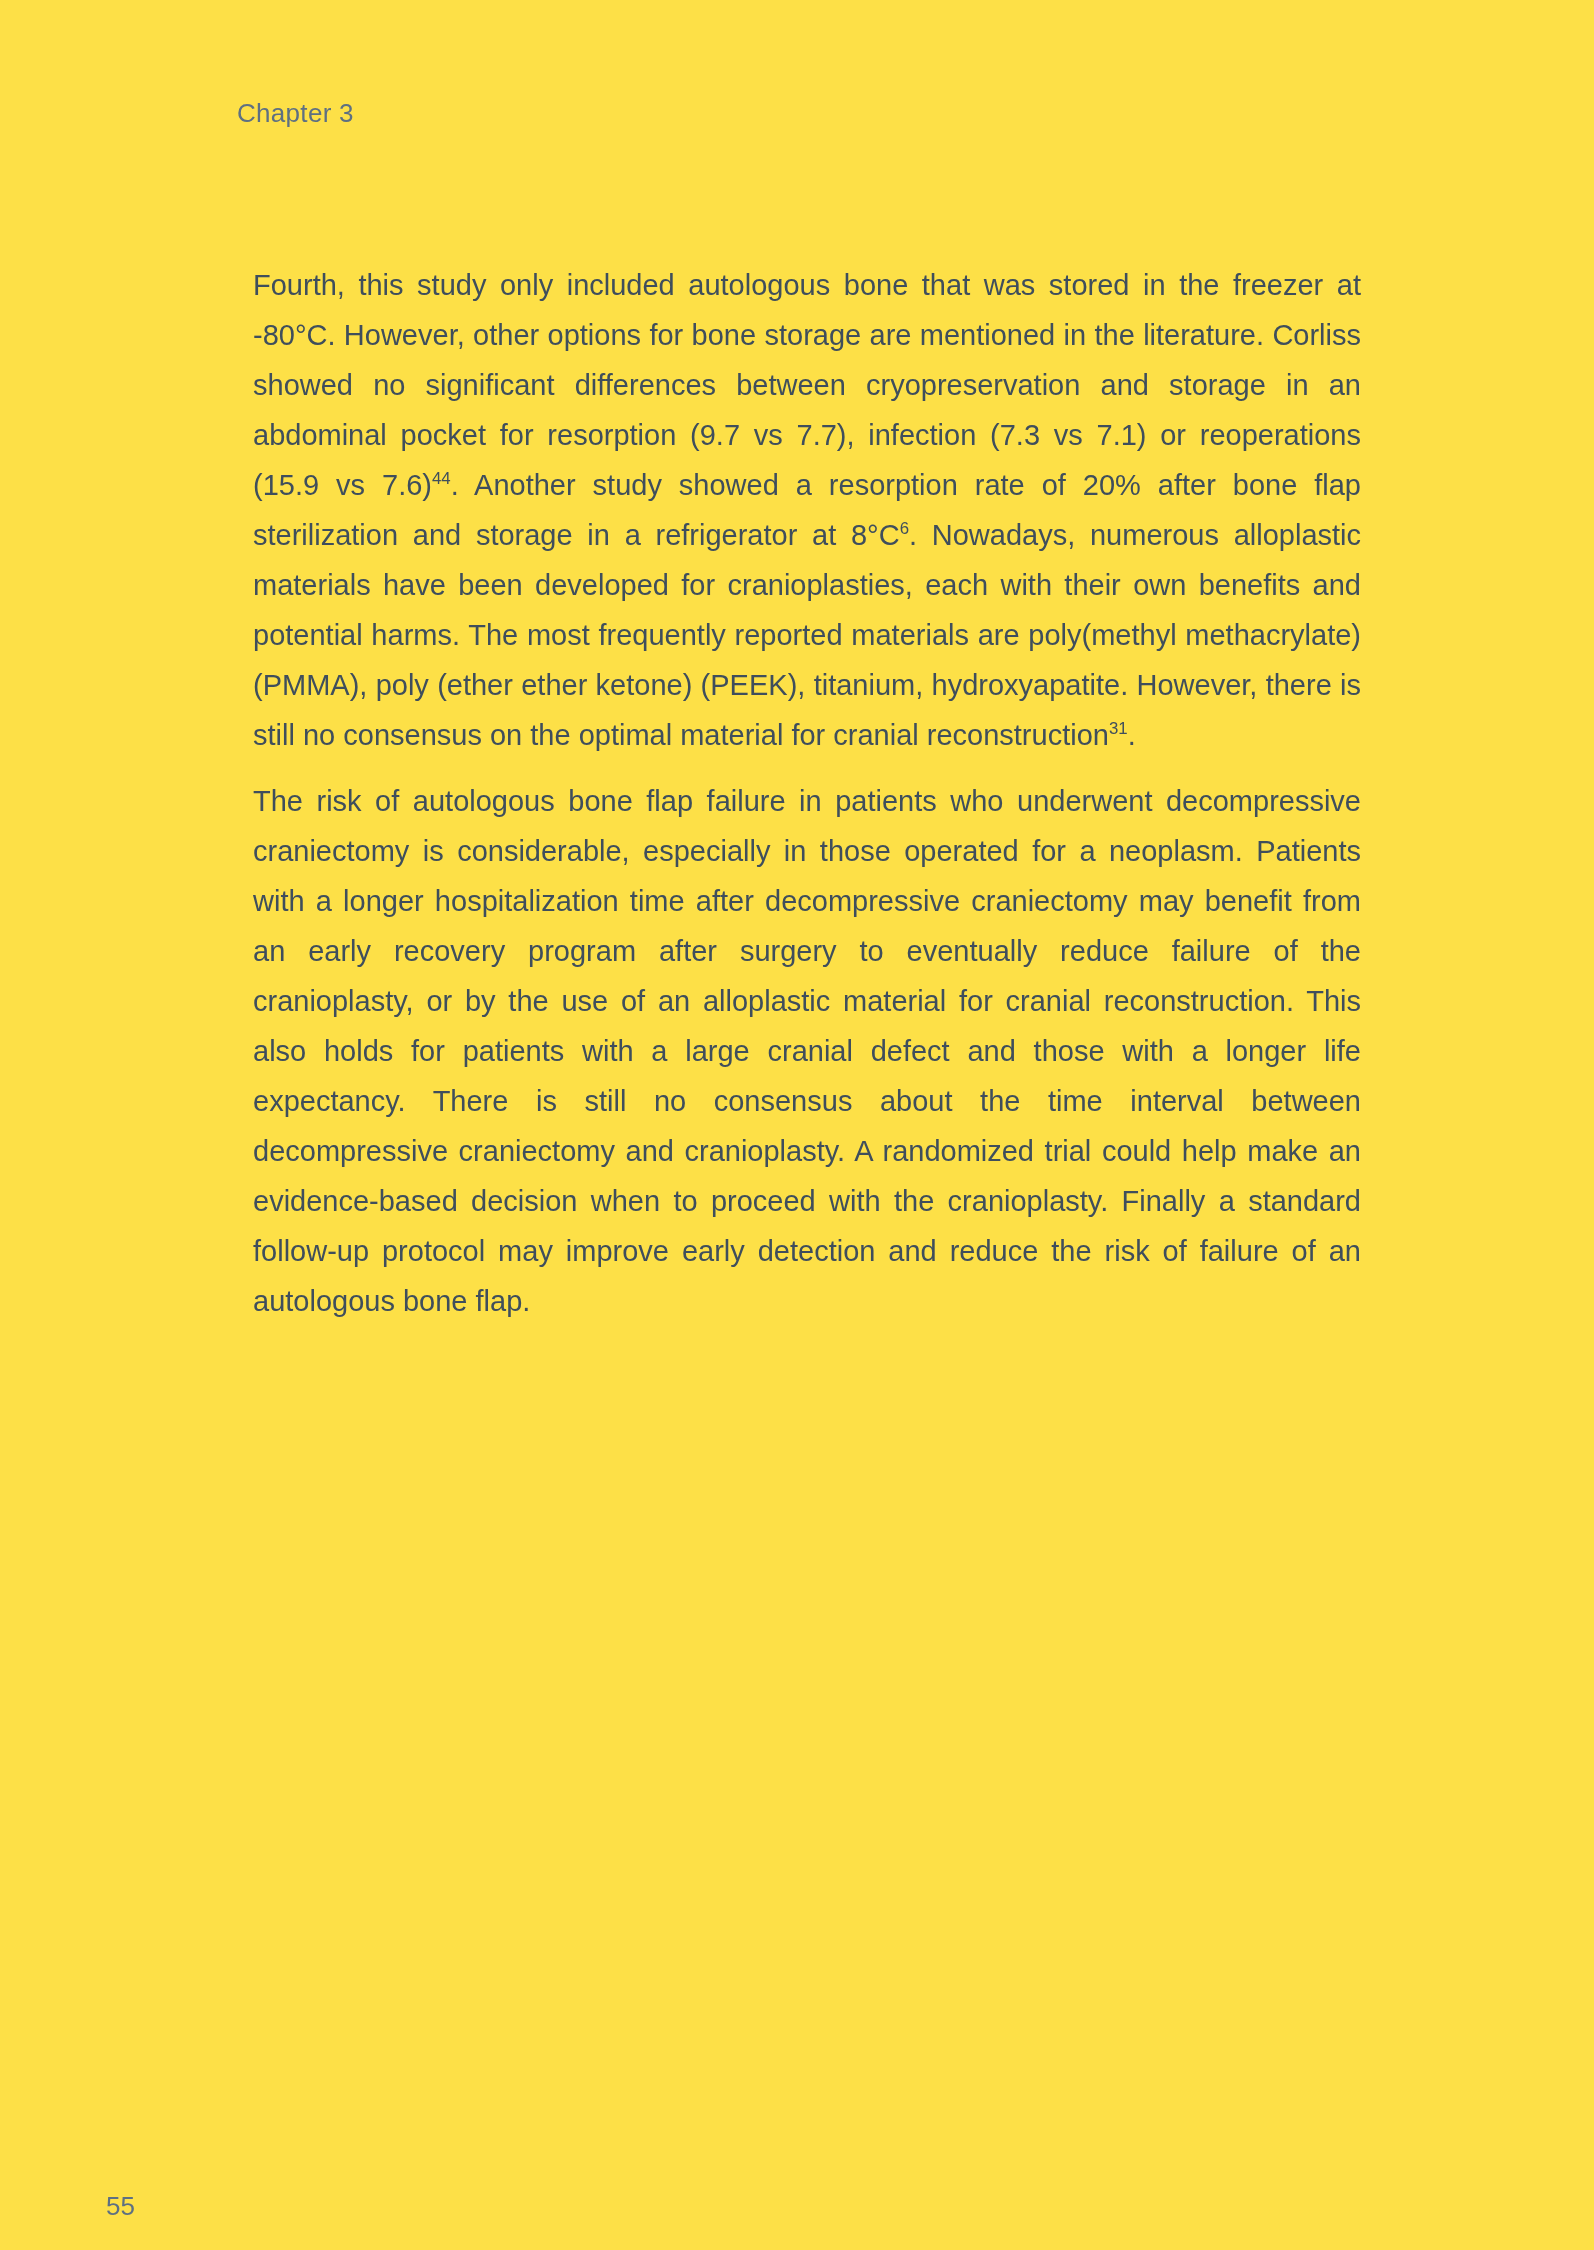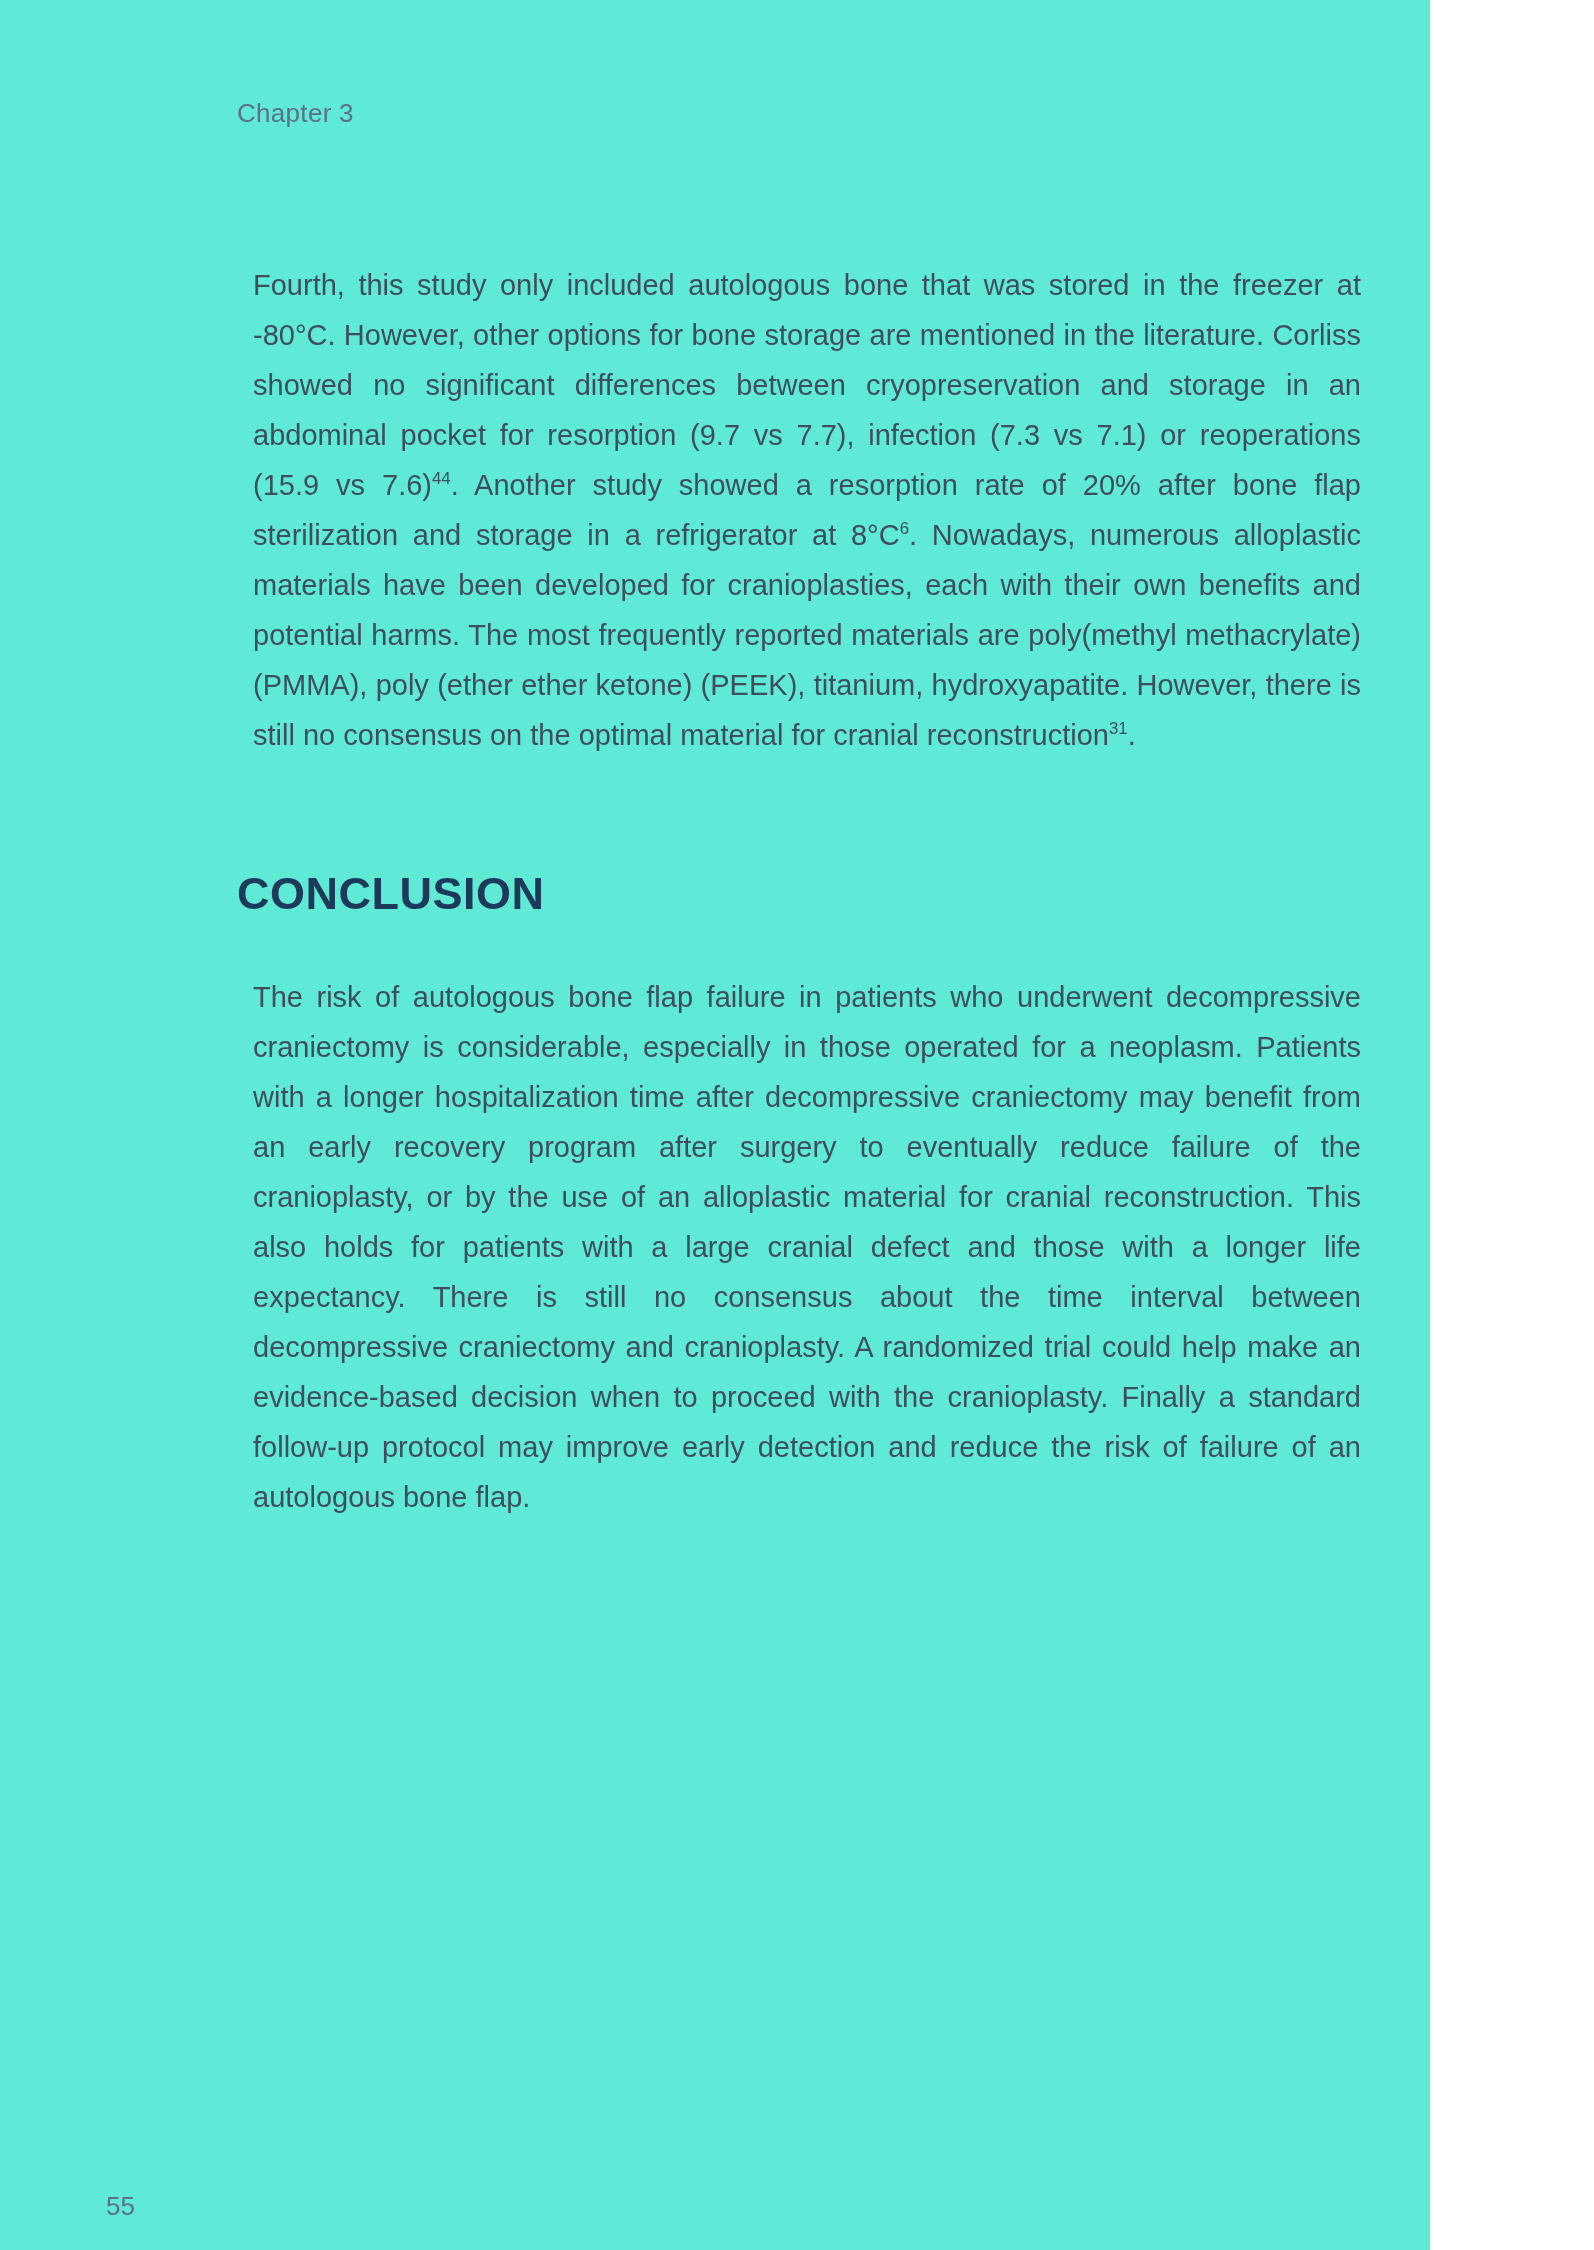--- a/index.html
+++ b/index.html
@@ -2,23 +2,23 @@
 <html><head>
   <meta charset="utf-8">
   <style>
     html, body {
       margin: 0;
       padding: 0;
       background: #ffffff;
     }
     .page {
       position: relative;
-      width: 1430px;
+      width: 1594px;
       height: 2250px;
-      background: #5eead4;
+      background: #fde047;
       font-family: "Liberation Sans", sans-serif;
       overflow: hidden;
     }
     .running-header {
       position: absolute;
       top: 98px;
       left: 237px;
       font-size: 26px;
       color: #5e7082;
       letter-spacing: 0.3px;
@@ -62,21 +62,20 @@
 <body>
 
 <div class="page">
 
   <div class="running-header">Chapter 3</div>
 
   <div class="content">
 
     <p class="body-par"><span>Fourth, this study only included autologous bone that was stored in the freezer at -80°C. However, other options for bone storage are mentioned in the literature. Corliss showed no significant differences between cryopreservation and storage in an abdominal pocket for resorption (9.7 vs 7.7), infection (7.3 vs 7.1) or reoperations (15.9 vs 7.6)</span><sup>44</sup><span>. Another study showed a resorption rate of 20% after bone flap sterilization and storage in a refrigerator at 8°C</span><sup>6</sup><span>. Nowadays, numerous alloplastic materials have been developed for cranioplasties, each with their own benefits and potential harms. The most frequently reported materials are poly(methyl methacrylate) (PMMA), poly (ether ether ketone) (PEEK), titanium, hydroxyapatite. However, there is still no consensus on the optimal material for cranial reconstruction</span><sup>31</sup><span>.</span></p>
 
-    <h2 class="section-heading">CONCLUSION</h2>
 
     <p class="body-par">The risk of autologous bone flap failure in patients who underwent decompressive craniectomy is considerable, especially in those operated for a neoplasm. Patients with a longer hospitalization time after decompressive craniectomy may benefit from an early recovery program after surgery to eventually reduce failure of the cranioplasty, or by the use of an alloplastic material for cranial reconstruction. This also holds for patients with a large cranial defect and those with a longer life expectancy. There is still no consensus about the time interval between decompressive craniectomy and cranioplasty. A randomized trial could help make an evidence-based decision when to proceed with the cranioplasty. Finally a standard follow-up protocol may improve early detection and reduce the risk of failure of an autologous bone flap.</p>
 
   </div>
 
   <div class="page-number">55</div>
 
 </div>
 
 </body></html>

